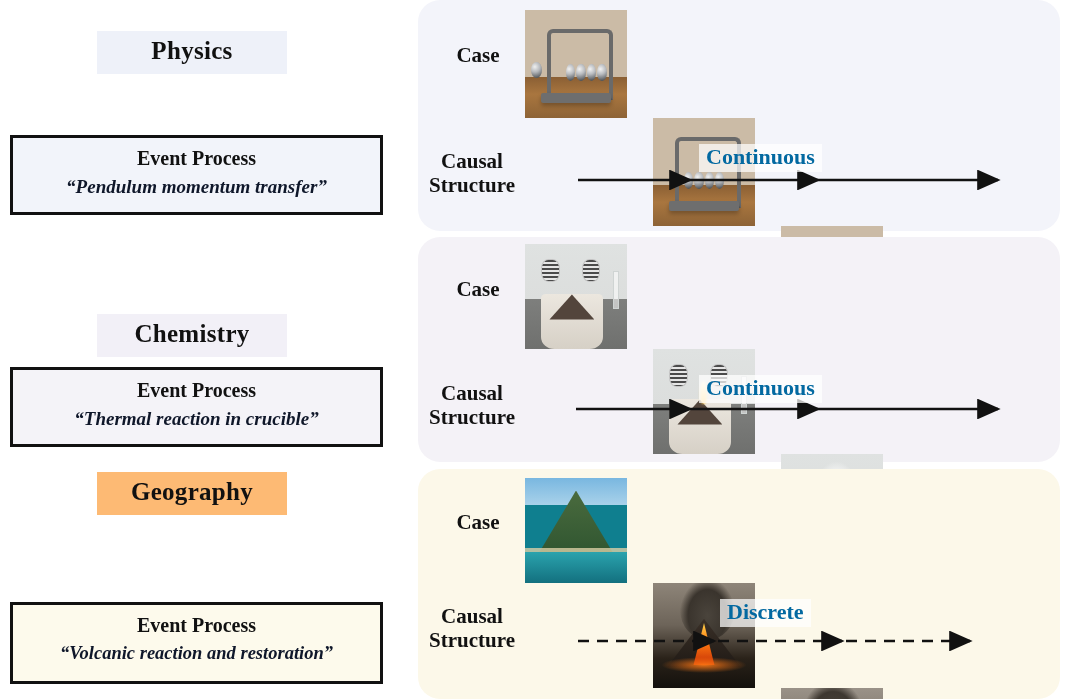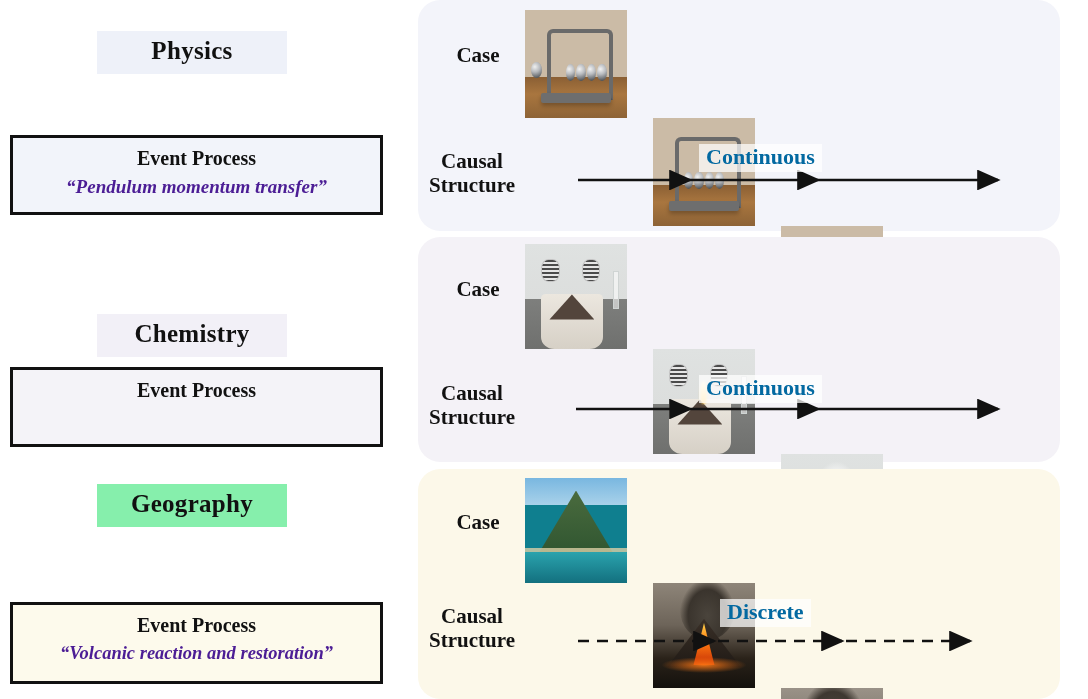--- a/index.html
+++ b/index.html
@@ -40,21 +40,21 @@
   .event-box .ep-title {
     font-weight: bold;
     font-size: 20px;
     color: #111;
     line-height: 1.45;
   }
   .event-box .ep-quote {
     font-style: italic;
     font-weight: bold;
     font-size: 19px;
-    color: #4c1d95;
+    color: #0f172a;
     line-height: 1.5;
     white-space: nowrap;
   }
   .event-box.tight .ep-quote { font-size: 18.5px; }
 
   
   .panel {
     position: absolute;
     left: 418px; width: 642px;
     border-radius: 22px;
@@ -241,23 +241,24 @@
 
     <div class="event-box" style="top:135px; height:80px; background:#f2f4fa;">
       <div class="ep-title">Event Process</div>
       <div class="ep-quote">“Pendulum momentum transfer”</div>
     </div>
 
     <div class="domain-title" style="top:266px; background:#f2f0f7;margin-top:48px;">Chemistry</div>
 
     <div class="event-box" style="top:367px; height:80px; background:#f4f3f8;">
       <div class="ep-title">Event Process</div>
-    </div>
-
-    <div class="domain-title" style="top:484px; background:#86efac;font-family:Liberation Serif, serif;">Geography</div>
+      <div class="ep-quote">“Thermal reaction in crucible”</div>
+    </div>
+
+    <div class="domain-title" style="top:472px; background:#fdba74;font-family:Liberation Serif, serif;">Geography</div>
 
     <div class="event-box tight" style="top:602px; height:82px; background:#fdfaec;">
       <div class="ep-title">Event Process</div>
       <div class="ep-quote">“Volcanic reaction and restoration”</div>
     </div>
   </div>
 
   <div class="panel" style="top:0px; height:231px; background:#f3f4fa;">
 
     <div class="row-label" style="left:6px; top:44px;">Case</div>

